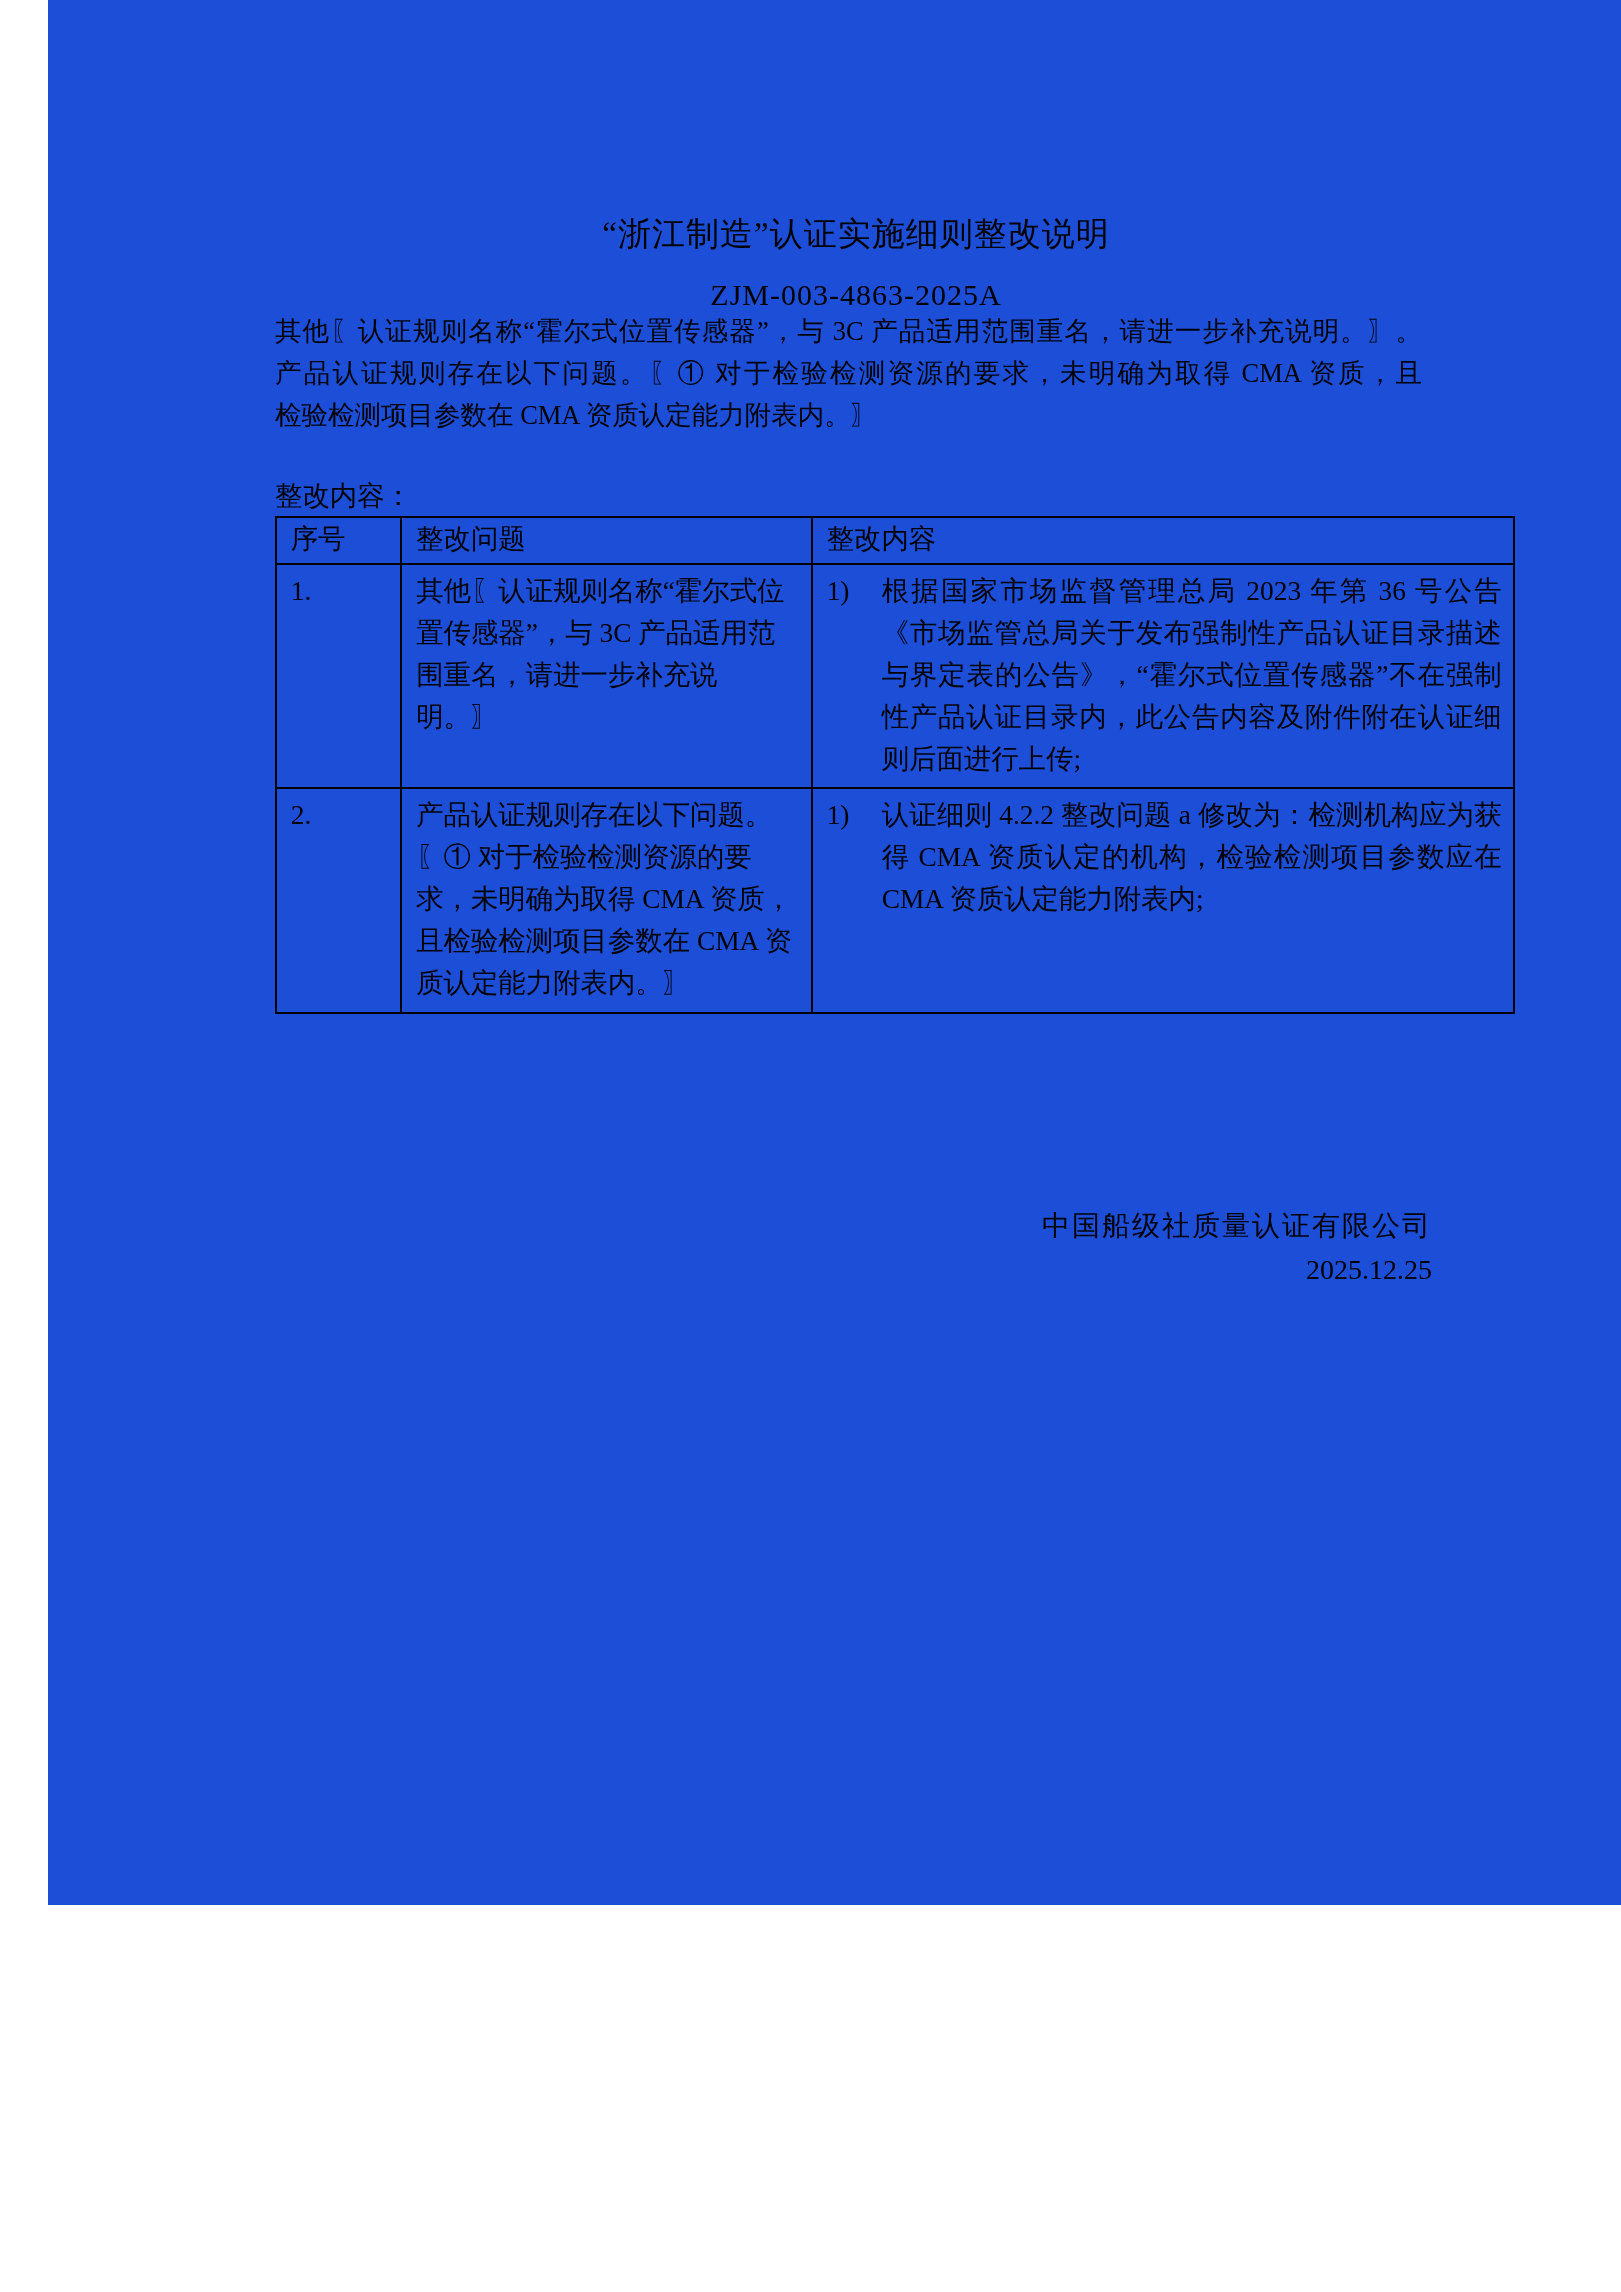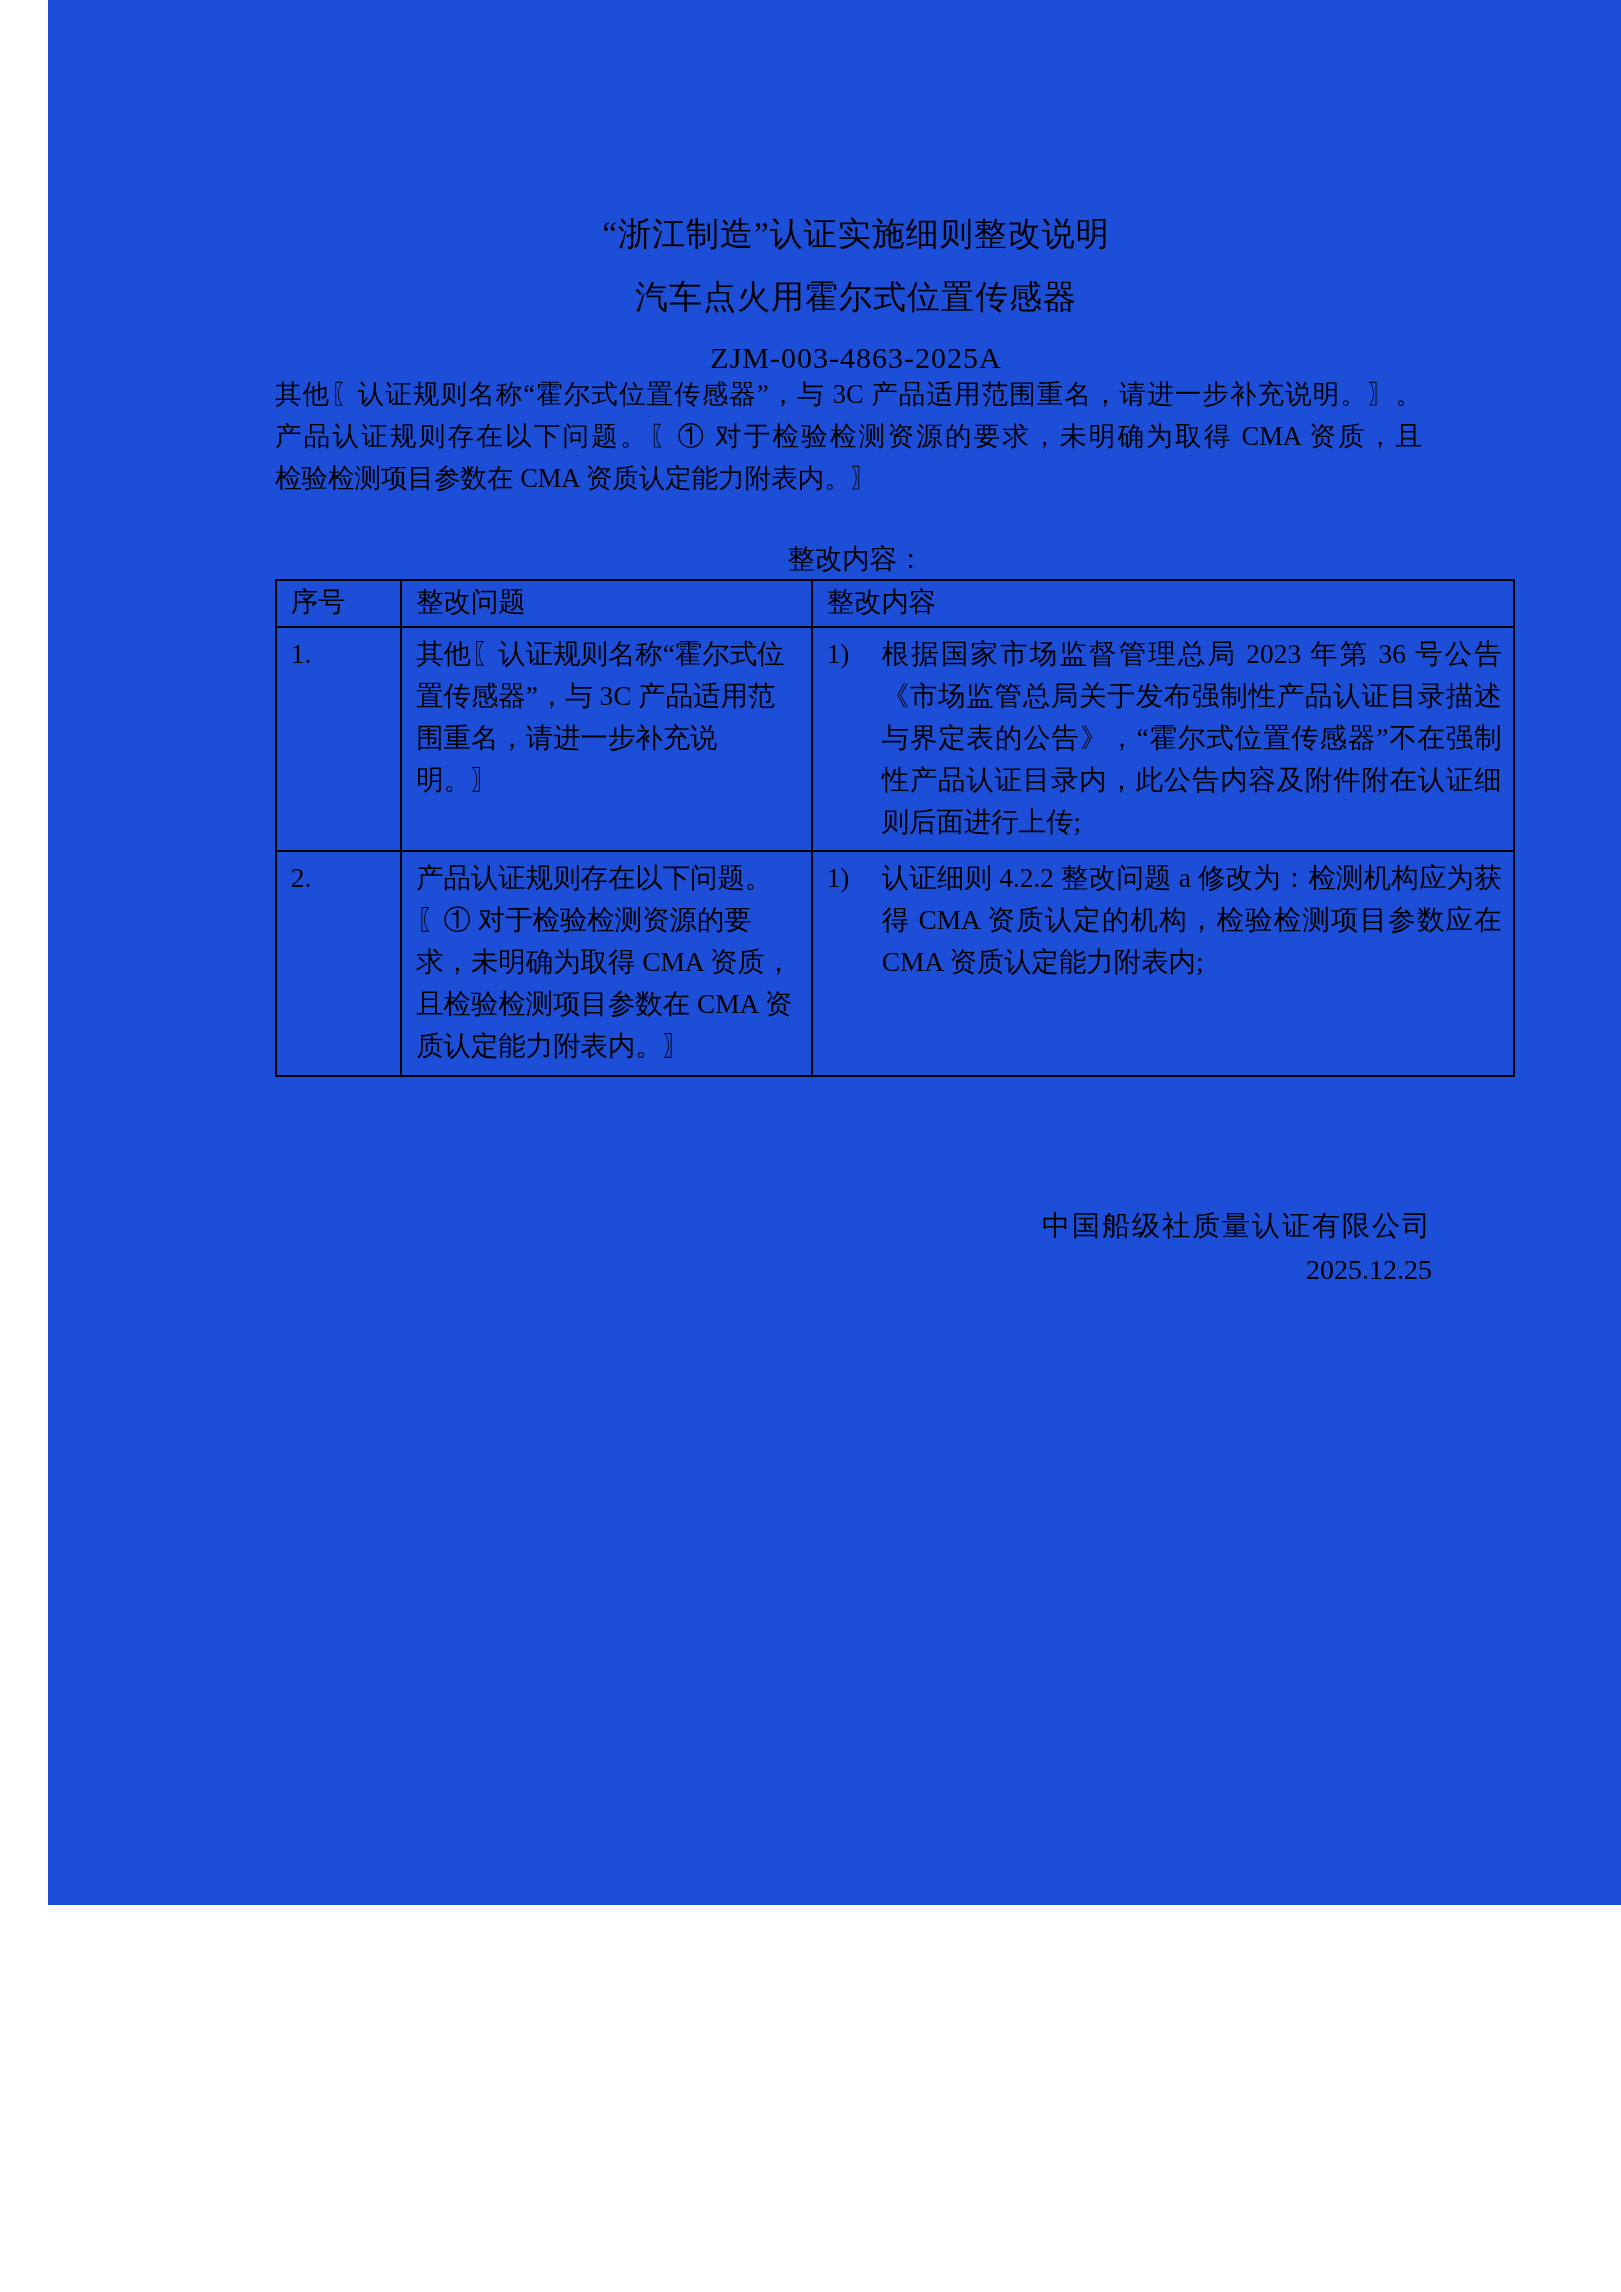--- a/index.html
+++ b/index.html
@@ -46,21 +46,20 @@
   }
   .sec-label {
     margin-top: 23.5px;
     font-size: 27.4px;
     line-height: 39px;
   }
   .sec-label-2 {
     margin-top: 41px;
     font-size: 27.4px;
     line-height: 39px;
-    text-align: center;
   }
   .para {
     width: 1147px;
   }
   .para-line {
     font-size: 26.5px;
     line-height: 42px;
     text-align: justify;
   }
   .para-line.fill {
@@ -115,21 +114,20 @@
   }
 </style>
 </head>
 <body>
 
 <div class="page">
   <div class="content">
 
     <div class="doc-title">“浙江制造”认证实施细则整改说明</div>
 
-    <div class="doc-subtitle">汽车点火用霍尔式位置传感器</div>
 
     <div class="doc-code">ZJM-003-4863-2025A</div>
 
 
     <div class="para">
       <div class="para-line fill">其他〖认证规则名称“霍尔式位置传感器”，与 3C 产品适用范围重名，请进一步补充说明。〗。</div>
       <div class="para-line fill">产品认证规则存在以下问题。〖① 对于检验检测资源的要求，未明确为取得 CMA 资质，且</div>
       <div class="para-line">检验检测项目参数在 CMA 资质认定能力附表内。〗</div>
     </div>
 

